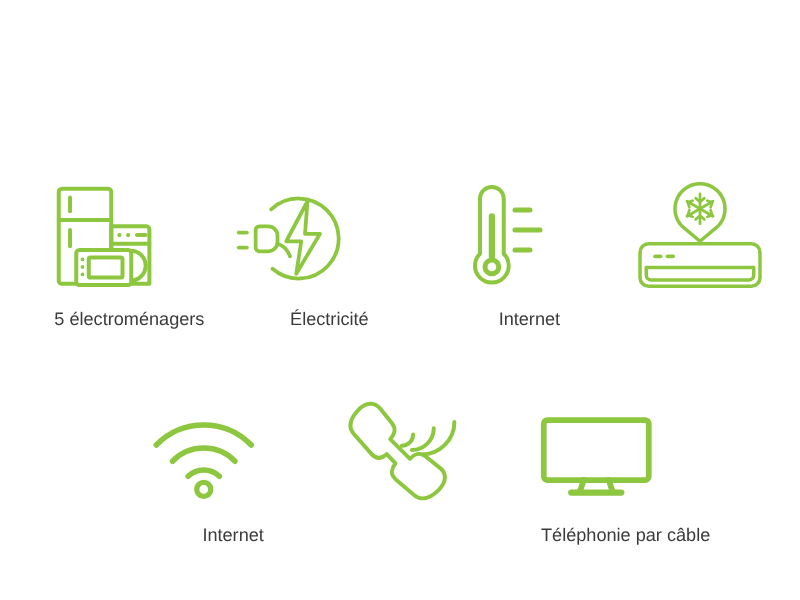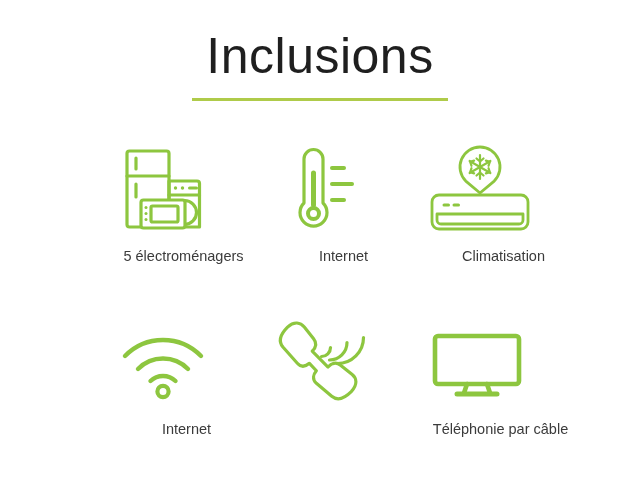--- a/index.html
+++ b/index.html
@@ -85,24 +85,20 @@
   }
   .row-2 .cell-label { margin-top: 16px; }
 
   svg { display: block; overflow: visible; }
 </style>
 </head>
 <body>
 
 <div class="slide">
 
-  <div class="title-block">
-    <h1 class="title">Inclusions</h1>
-    <div class="title-rule"></div>
-  </div>
 
   <div class="row row-1">
 
     <div class="cell">
       <div class="icon-wrap">
         <svg width="96" height="92" viewBox="0 0 96 92" fill="none" stroke="#8DC63F" stroke-width="3.2" stroke-linecap="round" stroke-linejoin="round">
 
           <rect x="15" y="8" width="42" height="76" rx="2.5"></rect>
           <line x1="15" y1="33" x2="57" y2="33"></line>
           <line x1="24" y1="15" x2="24" y2="26"></line>
@@ -118,20 +114,38 @@
           <rect x="29" y="57" width="44" height="28" rx="2.5" fill="#ffffff"></rect>
           <rect x="39" y="63" width="27" height="16" rx="1.5"></rect>
           <circle cx="34" cy="64.5" r="1.5" fill="#8DC63F" stroke="none"></circle>
           <circle cx="34" cy="70.5" r="1.5" fill="#8DC63F" stroke="none"></circle>
           <circle cx="34" cy="76.5" r="1.5" fill="#8DC63F" stroke="none"></circle>
         </svg>
       </div>
       <div class="cell-label">5 électroménagers</div>
     </div>
 
+    <div class="cell">
+      <div class="icon-wrap">
+        <svg width="92" height="92" viewBox="0 0 92 92" fill="none" stroke="#8DC63F" stroke-width="3" stroke-linecap="round" stroke-linejoin="round">
+
+          <path d="M24 72 A32 32 0 1 0 23 24.5"></path>
+
+          <path d="M52 18 L35 50 L47 50 L43 76 L62 44 L50 44 Z"></path>
+
+          <path d="M13.5 38 h7 a7.5 7.5 0 0 1 7.5 7.5 v5 a7.5 7.5 0 0 1 -7.5 7.5 h-7 a3 3 0 0 1 -3 -3 v-14 a3 3 0 0 1 3 -3 Z"></path>
+
+          <line x1="3.5" y1="43" x2="-3" y2="43"></line>
+          <line x1="3.5" y1="55" x2="-3" y2="55"></line>
+
+          <path d="M28 52 q7 2 10 10"></path>
+        </svg>
+      </div>
+      <div class="cell-label">Électricité</div>
+    </div>
 
     <div class="cell">
       <div class="icon-wrap">
         <svg width="92" height="92" viewBox="0 0 92 92" fill="none" stroke="#8DC63F" stroke-width="3.2" stroke-linecap="round" stroke-linejoin="round">
 
           <path d="M30 60 V16 a9.5 9.5 0 0 1 19 0 V60 a13.5 13.5 0 1 1 -19 0 Z"></path>
 
           <line x1="39.5" y1="30" x2="39.5" y2="62" stroke-width="5"></line>
 
           <circle cx="39.5" cy="70.5" r="5.5" stroke-width="4"></circle>
@@ -163,21 +177,20 @@
           </g>
 
           <rect x="6" y="52" width="96" height="34" rx="7"></rect>
 
           <path d="M11 71 h86 v6 a4 4 0 0 1 -4 4 H15 a4 4 0 0 1 -4 -4 Z"></path>
 
           <line x1="18" y1="62" x2="22.5" y2="62" stroke-width="3"></line>
           <line x1="28" y1="62" x2="32.5" y2="62" stroke-width="3"></line>
         </svg>
       </div>
-      <div class="cell-label">Climatisation</div>
     </div>
   </div>
 
   <div class="row row-2">
 
     <div class="cell">
       <div class="icon-wrap">
         <svg width="88" height="72" viewBox="0 0 88 72" fill="none" stroke="#8DC63F" stroke-width="4.4" stroke-linecap="round" stroke-linejoin="round">
           <path d="M6 27 A53 53 0 0 1 82 27"></path>
           <path d="M19 40 A35 35 0 0 1 69 40"></path>

